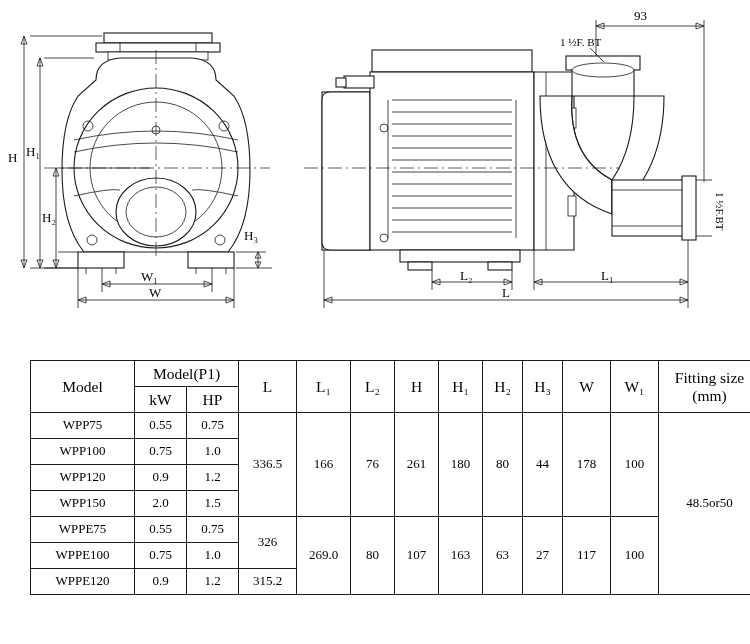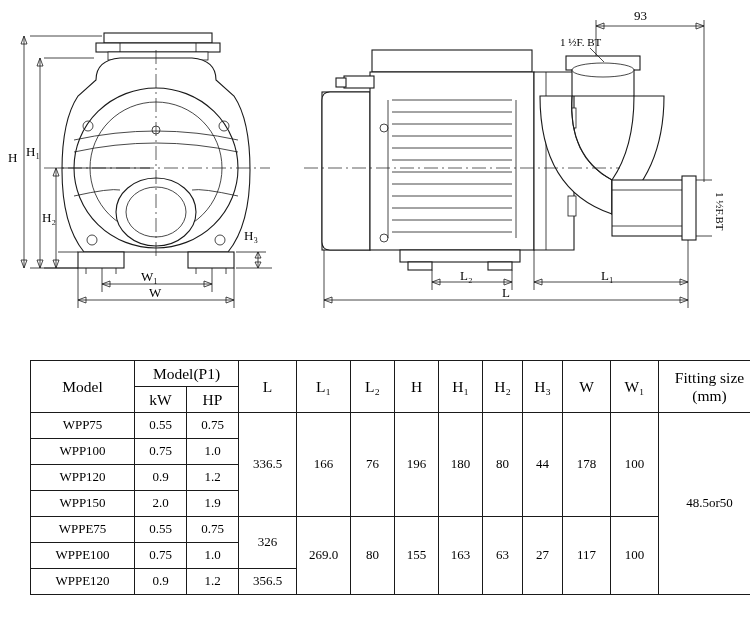--- a/index.html
+++ b/index.html
@@ -325,64 +325,64 @@
         </tr>
       </thead>
       <tbody>
         <tr>
           <td class="model-cell">WPP75</td>
           <td>0.55</td>
           <td>0.75</td>
           <td rowspan="4">336.5</td>
           <td rowspan="4">166</td>
           <td rowspan="4">76</td>
-          <td rowspan="4">196</td>
+          <td rowspan="4">261</td>
           <td rowspan="4">180</td>
           <td rowspan="4">80</td>
           <td rowspan="4">44</td>
           <td rowspan="4">178</td>
           <td rowspan="4">100</td>
           <td rowspan="7" class="fit-cell">48.5or50</td>
         </tr>
         <tr>
           <td class="model-cell">WPP100</td>
           <td>0.75</td>
           <td>1.0</td>
         </tr>
         <tr>
           <td class="model-cell">WPP120</td>
           <td>0.9</td>
           <td>1.2</td>
         </tr>
         <tr>
           <td class="model-cell">WPP150</td>
           <td>2.0</td>
-          <td>1.9</td>
+          <td>1.5</td>
         </tr>
         <tr>
           <td class="model-cell">WPPE75</td>
           <td>0.55</td>
           <td>0.75</td>
           <td rowspan="2">326</td>
           <td rowspan="3">269.0</td>
           <td rowspan="3">80</td>
-          <td rowspan="3">155</td>
+          <td rowspan="3">107</td>
           <td rowspan="3">163</td>
           <td rowspan="3">63</td>
           <td rowspan="3">27</td>
           <td rowspan="3">117</td>
           <td rowspan="3">100</td>
         </tr>
         <tr>
           <td class="model-cell">WPPE100</td>
           <td>0.75</td>
           <td>1.0</td>
         </tr>
         <tr>
           <td class="model-cell">WPPE120</td>
           <td>0.9</td>
           <td>1.2</td>
-          <td>356.5</td>
+          <td>315.2</td>
         </tr>
       </tbody>
     </table>
   </div>
 </div>
 
 </body></html>

